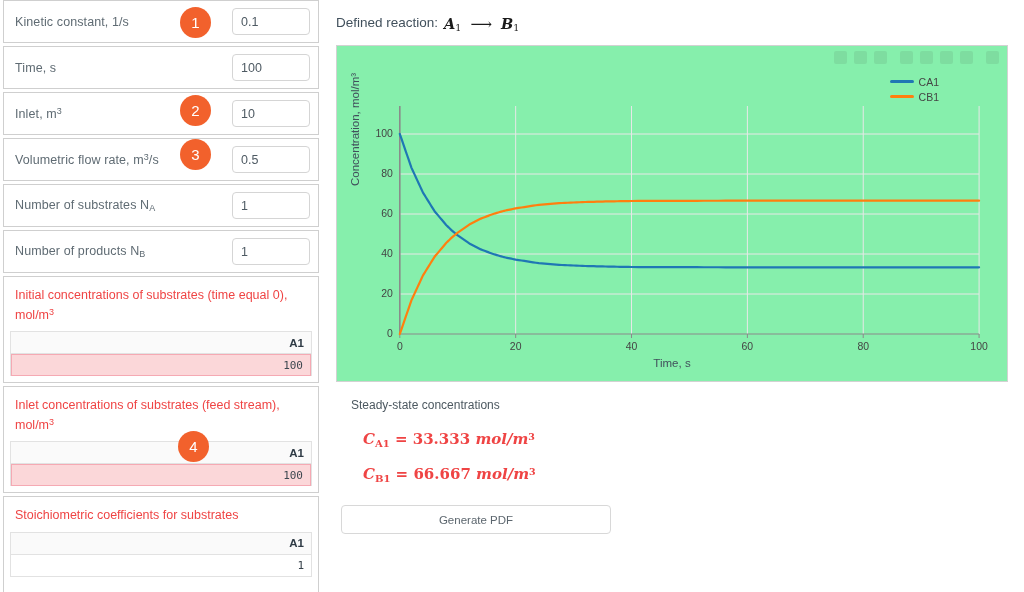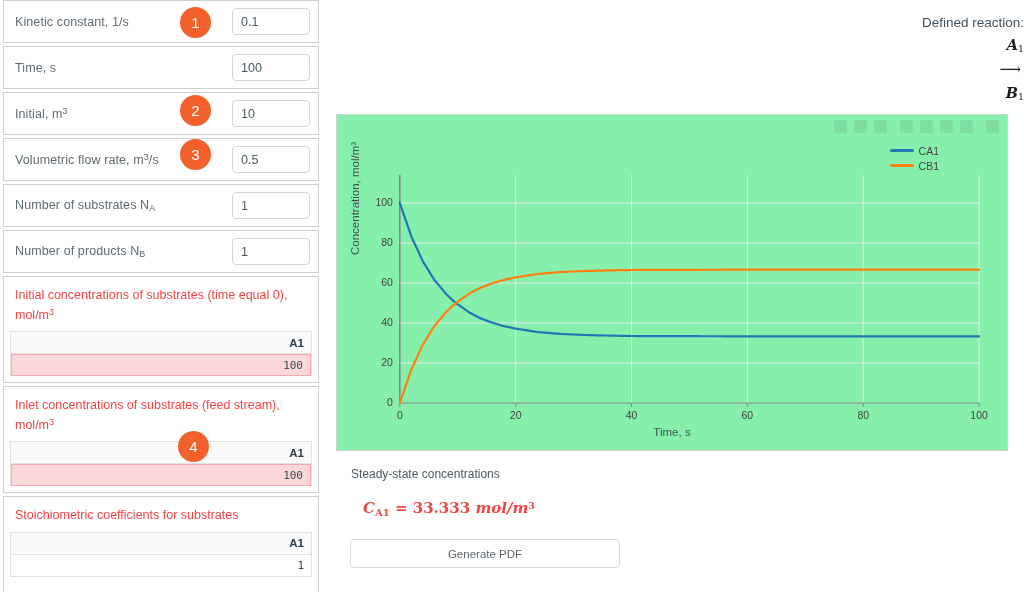--- a/index.html
+++ b/index.html
@@ -119,23 +119,22 @@
     flex: 1;
     height: 592px;
     position: relative;
     padding: 0;
   }
   .reaction-line {
     font-size: 13.5px;
     color: #41505c;
     padding: 15px 0 0 5px;
     display: flex;
-    align-items: flex-end;
+    align-items: flex-start;
     gap: 6px;
-    flex-direction: column;
   }
   .mathi {
     font-family: "DejaVu Serif", serif;
     font-style: italic;
     font-weight: bold;
     font-size: 14.5px;
     color: #1b1b1b;
   }
   .mathi sub { font-style: normal; font-size: 9.5px; vertical-align: -2px; font-weight: normal;}
   .arrow { font-size: 15px; color: #1b1b1b; font-family: "DejaVu Serif", serif; padding: 0 3px;}
@@ -196,21 +195,21 @@
     font-weight: bold;
   }
   .eq .v { font-style: italic; }
   .eq .v sub { font-size: 10px; font-style: normal; vertical-align: -3px; font-weight: bold;}
   .eq .u { font-style: italic; }
   .eq .u sup { font-size: 9.5px; vertical-align: 4px; font-style: normal; }
   .eq .num { font-style: normal; }
 
   .pdf-btn {
     display: block;
-    margin: 21px 0 0 19px;
+    margin: 21px 0 0 10px;
     width: 270px;
     height: 29px;
     border: 1px solid #d8d8d8;
     border-radius: 4px;
     background: #fff;
     color: #5c666e;
     font-size: 11.5px;
     font-family: "Liberation Sans", sans-serif;
     cursor: pointer;
   }
@@ -231,21 +230,21 @@
 
     <div class="card">
       <div class="form-row">
         <span class="form-label">Time, s</span>
         <input class="form-input" value="100" style="">
       </div>
     </div>
 
     <div class="card">
       <div class="form-row">
-        <span class="form-label"><span>Initial, m</span><sup>3</sup></span>
+        <span class="form-label"><span>Inlet, m</span><sup>3</sup></span>
         <input class="form-input" value="10" style="">
       </div>
     </div>
 
     <div class="card">
       <div class="form-row">
         <span class="form-label"><span>Volumetric flow rate, m</span><sup>3</sup><span>/s</span></span>
         <input class="form-input" value="0.5" style="">
       </div>
     </div>
@@ -387,16 +386,22 @@
 
     <div class="results-title">Steady-state concentrations</div>
 
     <div class="eq">
       <span class="v"><span>C</span><sub>A1</sub></span>
       <span class="num">=</span>
       <span class="num">33.333</span>
       <span class="u"><span>mol/m</span><sup>3</sup></span>
     </div>
 
+    <div class="eq">
+      <span class="v"><span>C</span><sub>B1</sub></span>
+      <span class="num">=</span>
+      <span class="num">66.667</span>
+      <span class="u"><span>mol/m</span><sup>3</sup></span>
+    </div>
 
     <button class="pdf-btn">Generate PDF</button>
   </div>
 </div>
 
 </body></html>

